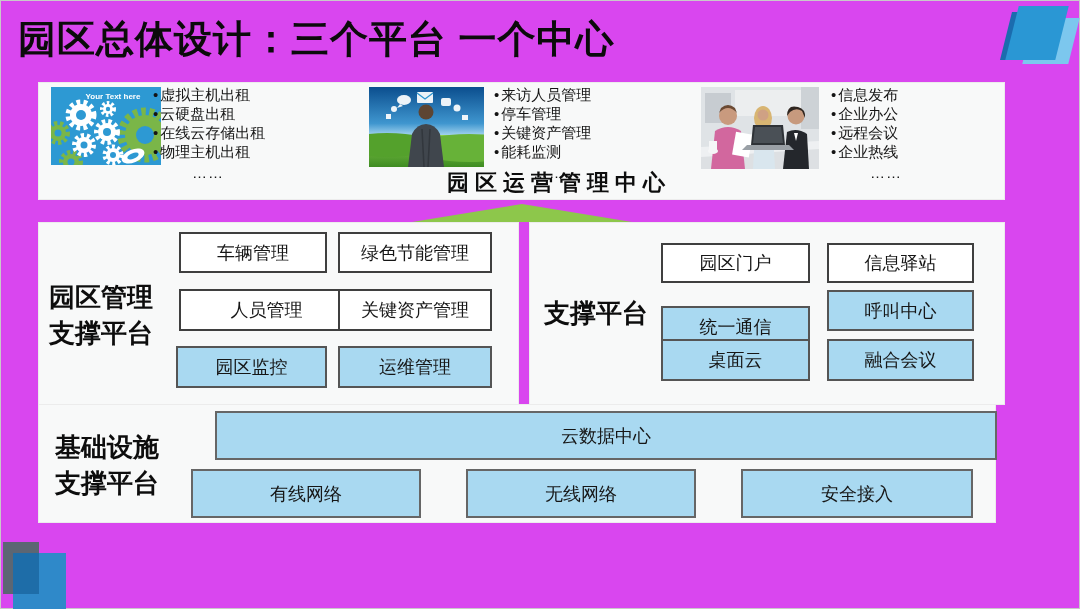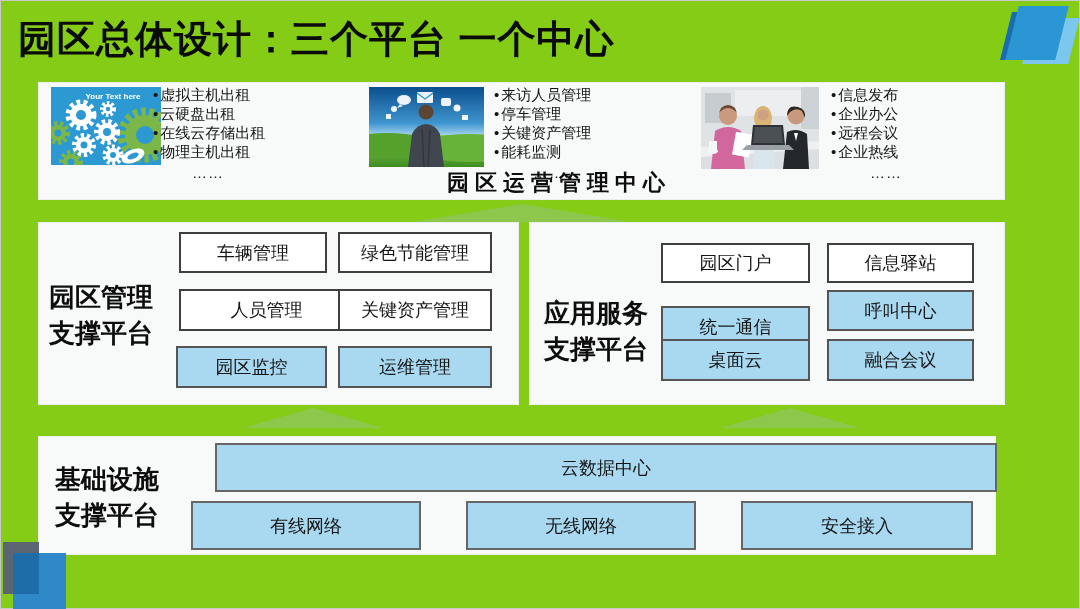--- a/index.html
+++ b/index.html
@@ -1,16 +1,16 @@
 <!DOCTYPE html>
 <html style="--green-arrow: #8dc74b; --box-blue: #a9d9f1; --box-border-dark: #3f3f3f; --corner-blue: #2a97d4;"><head>
 <meta charset="utf-8">
 <style>
   html,body{margin:0;padding:0;background:#e9e9e9;font-family:"Liberation Sans","DejaVu Sans",sans-serif;}
-  #slide{position:relative;width:1080px;height:609px;background:#84cc16;margin:0 auto;overflow:hidden;
+  #slide{position:relative;width:1080px;height:609px;background:#d946ef;margin:0 auto;overflow:hidden;
          box-shadow:inset 0 0 0 1px #c9c9c9;}
   .abs{position:absolute;}
   
   .title{left:18px;top:14px;font-size:38px;font-weight:700;color:#0b0b0b;letter-spacing:1px;white-space:nowrap;}
   
   .panel{background:#f8f9f9;border:1px solid #ececec;box-sizing:border-box;}
   
   .blist{font-size:15px;color:#141414;line-height:19px;}
   .bl{white-space:nowrap;}
   .bl::before{content:"•";margin-right:2px;}
@@ -192,35 +192,34 @@
     <div class="abs pbox white" style="left:140px;top:9px;width:148px;height:41px;">车辆管理</div>
     <div class="abs pbox white" style="left:299px;top:9px;width:154px;height:41px;">绿色节能管理</div>
     <div class="abs pbox white" style="left:140px;top:66px;width:175px;height:42px;">人员管理</div>
     <div class="abs pbox white" style="left:299px;top:66px;width:154px;height:42px;">关键资产管理</div>
     <div class="abs pbox blue" style="left:299px;top:123px;width:154px;height:42px;">运维管理</div>
     <div class="abs pbox blue" style="left:137px;top:123px;width:151px;height:42px;">园区监控</div>
   </div>
 
   <div class="abs panel" style="left:529px;top:222px;width:476px;height:183px;">
     <div class="abs plabel" style="left:14px;top:72px;">
-      <div>应用服务</div>
       <div>支撑平台</div>
     </div>
     <div class="abs pbox white" style="left:131px;top:20px;width:149px;height:40px;">园区门户</div>
     <div class="abs pbox white" style="left:297px;top:20px;width:147px;height:40px;">信息驿站</div>
     <div class="abs pbox blue" style="left:131px;top:83px;width:149px;height:41px;">统一通信</div>
     <div class="abs pbox blue" style="left:297px;top:67px;width:147px;height:41px;">呼叫中心</div>
     <div class="abs pbox blue" style="left:131px;top:116px;width:149px;height:42px;">桌面云</div>
     <div class="abs pbox blue" style="left:297px;top:116px;width:147px;height:42px;">融合会议</div>
   </div>
 
   <div class="abs uparrow" style="left:243px;top:408px;width:140px;height:20px;"></div>
   <div class="abs uparrow" style="left:720px;top:408px;width:140px;height:20px;"></div>
 
-  <div class="abs panel" style="left:38px;top:436px;width:958px;height:119px;">
+  <div class="abs panel" style="left:38px;top:404px;width:958px;height:119px;">
     <div class="abs plabel" style="left:16px;top:24px;">
       <div>基础设施</div>
       <div>支撑平台</div>
     </div>
     <div class="abs pbox blue2" style="left:152px;top:6px;width:782px;height:49px;margin-left:24px;">云数据中心</div>
     <div class="abs pbox blue2" style="left:427px;top:64px;width:230px;height:49px;">无线网络</div>
     <div class="abs pbox blue2" style="left:152px;top:64px;width:230px;height:49px;">有线网络</div>
     <div class="abs pbox blue2" style="left:702px;top:64px;width:232px;height:49px;">安全接入</div>
   </div>
 

